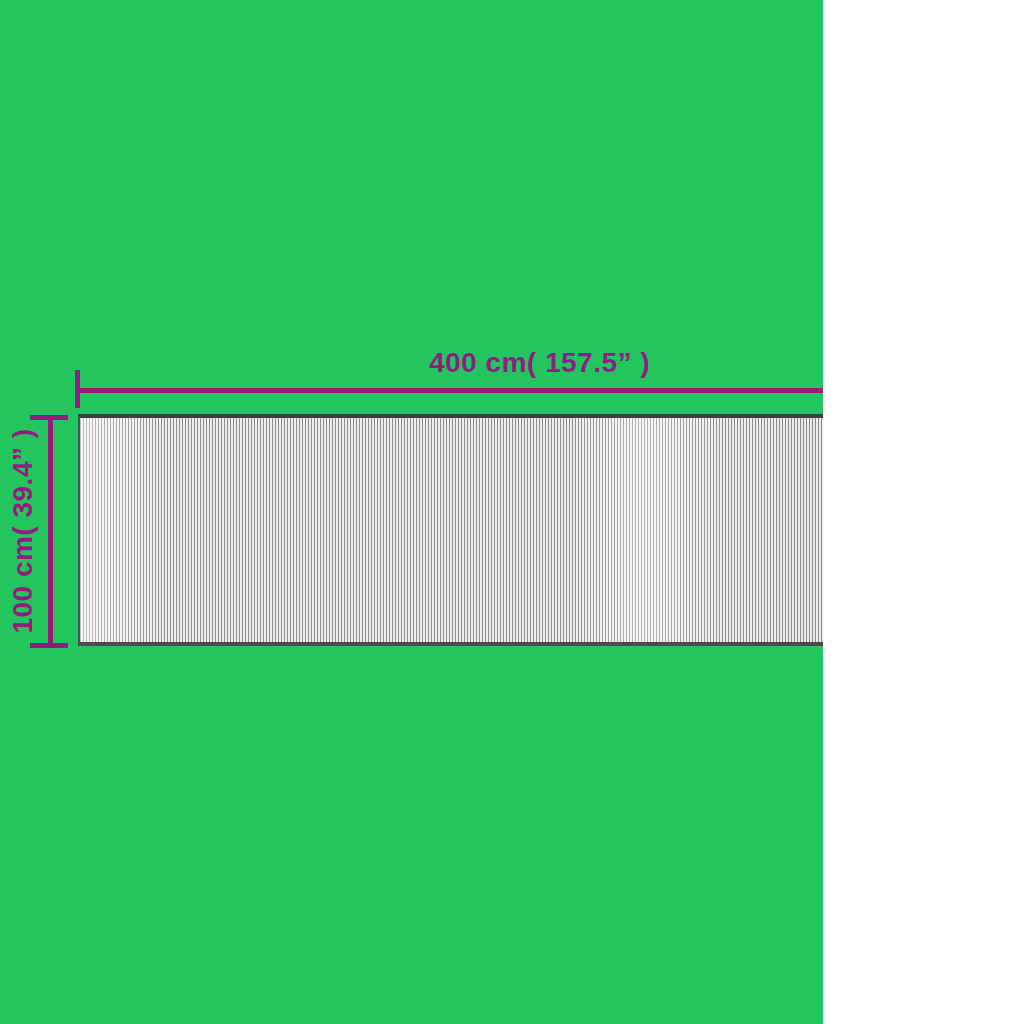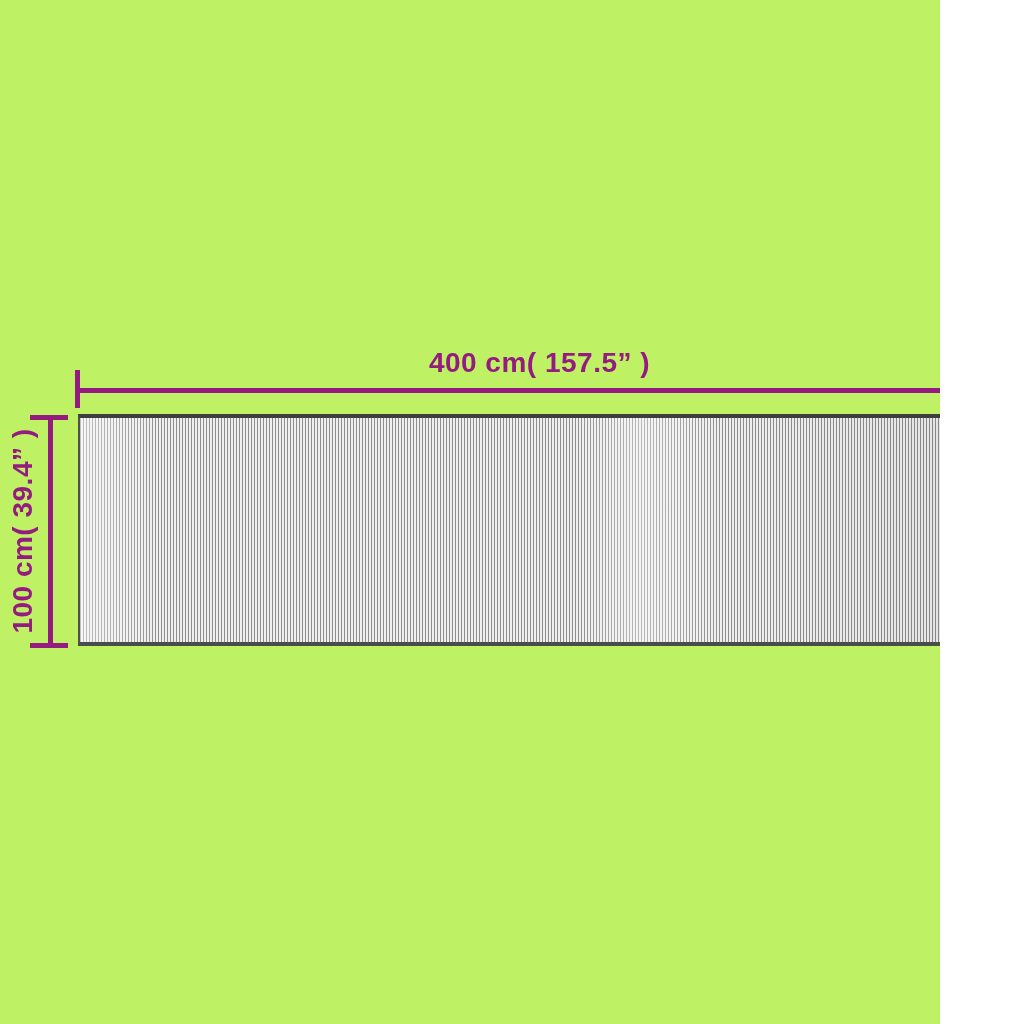--- a/index.html
+++ b/index.html
@@ -3,25 +3,24 @@
 <meta charset="utf-8">
 <style>
   html, body {
     margin: 0;
     padding: 0;
     background: #ffffff;
     font-family: "Liberation Sans", "DejaVu Sans", sans-serif;
   }
   .canvas {
     position: relative;
-    width: 904px;
+    width: 823px;
     height: 1024px;
-    background: #bef264;
+    background: #22c55e;
     overflow: hidden;
-    padding-left: 36px;
   }
 
   
   .rug {
     position: absolute;
     left: 78px;
     top: 414px;
     width: 923px;
     height: 232px;
     box-sizing: border-box;

